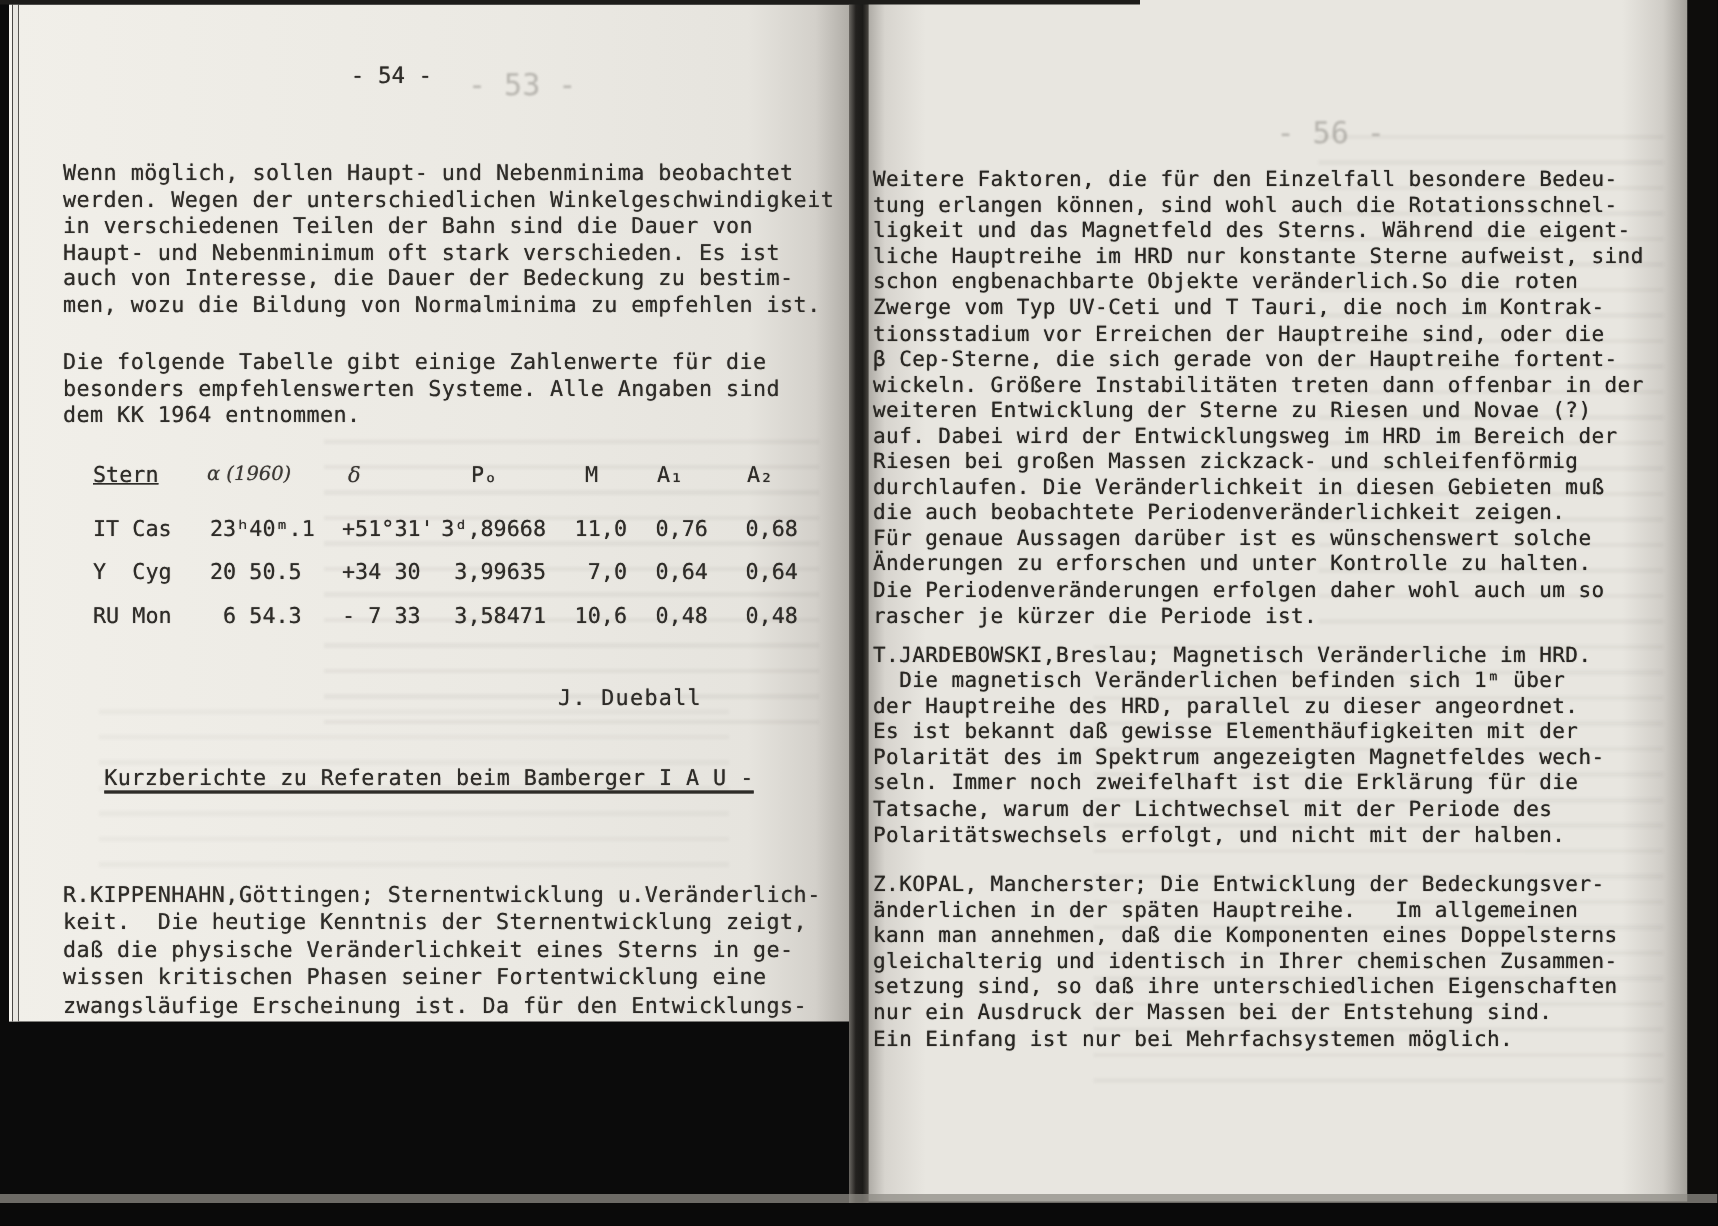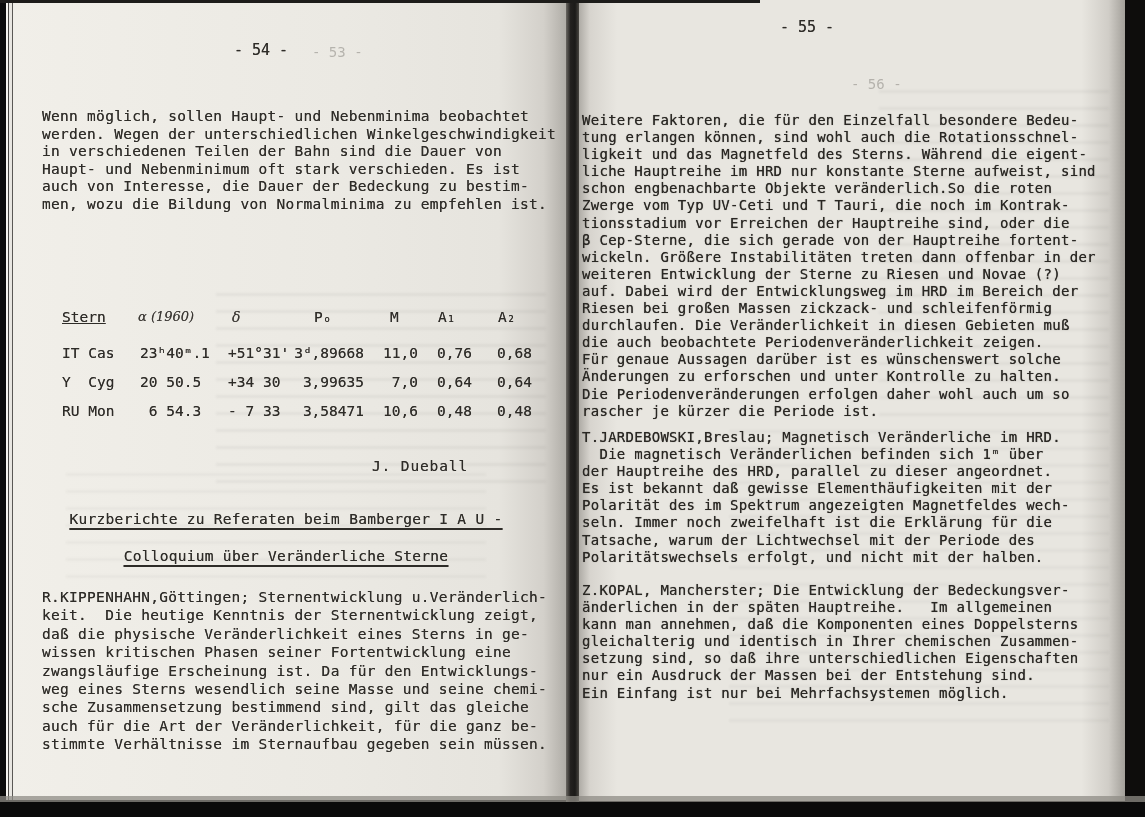--- a/index.html
+++ b/index.html
@@ -6,21 +6,21 @@
   body{
     width:1145px;height:817px;overflow:hidden;
     background:#0b0b0b;
     font-family:"DejaVu Sans Mono","Liberation Mono",monospace;
   }
   .scan{position:relative;width:1145px;height:817px;background:#0b0b0b;}
 
   
   .page{position:absolute;overflow:hidden;}
   .page-left{
-    left:6px;top:3px;width:560px;height:797px;
+    left:6px;top:3px;width:560px;height:678px;
     background:linear-gradient(90deg,#f1efe9 0%,#ebe9e3 60%,#e6e4de 88%,#d3d0ca 96%,#b0ada7 100%);
   }
   .page-right{
     left:579px;top:0;width:546px;height:801px;
     background:linear-gradient(90deg,#aeaba5 0%,#d7d4ce 2%,#e8e6e0 7%,#e8e6e0 92%,#d0cdc7 97%,#a3a09a 100%);
   }
   .spine-lines{
     position:absolute;left:0;top:0;width:10px;height:100%;
     background:
       linear-gradient(90deg,#f6f4ef 0 2px,#4a4845 2px 3px,#e8e6e1 3px 6px,#5a5855 6px 7px,transparent 7px);
@@ -43,21 +43,21 @@
   .page-left .para{font-size:14.5px;line-height:17.6px;letter-spacing:.02em;}
   .page-right .para{font-size:14px;line-height:17.1px;letter-spacing:.02em;color:#292723;text-shadow:0 0 .7px rgba(35,33,29,.8);margin-top:33px;}
 
   .pagenum{
     position:absolute;left:0;width:100%;text-align:center;
     font-size:15px;color:#2e2c28;text-shadow:0 0 .6px rgba(45,42,38,.7);
   }
   .pagenum-left{top:38px;transform:translateX(-25px);}
   .pagenum-right{top:18px;transform:translateX(-45px);}
   .ghost{
-    position:absolute;font-size:14px;color:#76736d;opacity:.45;filter:blur(.6px);
+    position:absolute;font-size:20px;color:#76736d;opacity:.45;filter:blur(.6px);
   }
   .ghost-left{left:306px;top:41px;}
   .ghost-right{left:272px;top:36px;margin-top:40px;}
 
   .heading{
     position:absolute;left:0;width:100%;text-align:center;
     font-size:14.5px;color:#2e2c28;letter-spacing:.02em;
     text-decoration:underline;text-underline-offset:4px;text-decoration-thickness:1.5px;
     text-shadow:0 0 .6px rgba(45,42,38,.75);
   }
@@ -112,20 +112,23 @@
 
     <div class="pagenum pagenum-left">- 54 -</div>
     <div class="ghost ghost-left">- 53 -</div>
 
     <div class="para" style="left:36px;top:105px;">Wenn möglich, sollen Haupt- und Nebenminima beobachtet
 werden. Wegen der unterschiedlichen Winkelgeschwindigkeit
 in verschiedenen Teilen der Bahn sind die Dauer von
 Haupt- und Nebenminimum oft stark verschieden. Es ist
 auch von Interesse, die Dauer der Bedeckung zu bestim-
 men, wozu die Bildung von Normalminima zu empfehlen ist.</div>
+    <div class="para" style="left:36px;top:231px;">Die folgende Tabelle gibt einige Zahlenwerte für die
+besonders empfehlenswerten Systeme. Alle Angaben sind
+dem KK 1964 entnommen.</div>
 
     <div class="star-table">
       <div class="thead">
         <span class="hc0">Stern</span>
         <span class="hc1">α (1960)</span>
         <span class="hc2">δ</span>
         <span class="hc3">Pₒ</span>
         <span class="hc4">M</span>
         <span class="hc5">A₁</span>
         <span class="hc6">A₂</span>
@@ -157,40 +160,38 @@
             <span class="tc c4">10,6</span>
             <span class="tc c5">0,48</span>
             <span class="tc c6">0,48</span>
           </div>
         </div>
     </div>
 
     <div class="signature">J. Dueball</div>
 
     <div class="heading heading-1">Kurzberichte zu Referaten beim Bamberger I A U -</div>
-    <div class="heading heading-2">Colloquium über Veränderliche Sterne</div>
 
     <div class="para" style="left:36px;top:585px;line-height:18.4px;">R.KIPPENHAHN,Göttingen; Sternentwicklung u.Veränderlich-
 keit.  Die heutige Kenntnis der Sternentwicklung zeigt,
 daß die physische Veränderlichkeit eines Sterns in ge-
 wissen kritischen Phasen seiner Fortentwicklung eine
 zwangsläufige Erscheinung ist. Da für den Entwicklungs-
 weg eines Sterns wesendlich seine Masse und seine chemi-
 sche Zusammensetzung bestimmend sind, gilt das gleiche
 auch für die Art der Veränderlichkeit, für die ganz be-
 stimmte Verhältnisse im Sternaufbau gegeben sein müssen.</div>
   </div>
 
   <div class="gutter"></div>
 
   <div class="page page-right">
     <div class="bleed bleed-c"></div>
     <div class="bleed bleed-d"></div>
 
-    <div class="pagenum pagenum-right">- 55 -</div>
     <div class="ghost ghost-right">- 56 -</div>
 
     <div class="para" style="left:3px;top:79px;">Weitere Faktoren, die für den Einzelfall besondere Bedeu-
 tung erlangen können, sind wohl auch die Rotationsschnel-
 ligkeit und das Magnetfeld des Sterns. Während die eigent-
 liche Hauptreihe im HRD nur konstante Sterne aufweist, sind
 schon engbenachbarte Objekte veränderlich.So die roten
 Zwerge vom Typ UV-Ceti und T Tauri, die noch im Kontrak-
 tionsstadium vor Erreichen der Hauptreihe sind, oder die
 β Cep-Sterne, die sich gerade von der Hauptreihe fortent-

